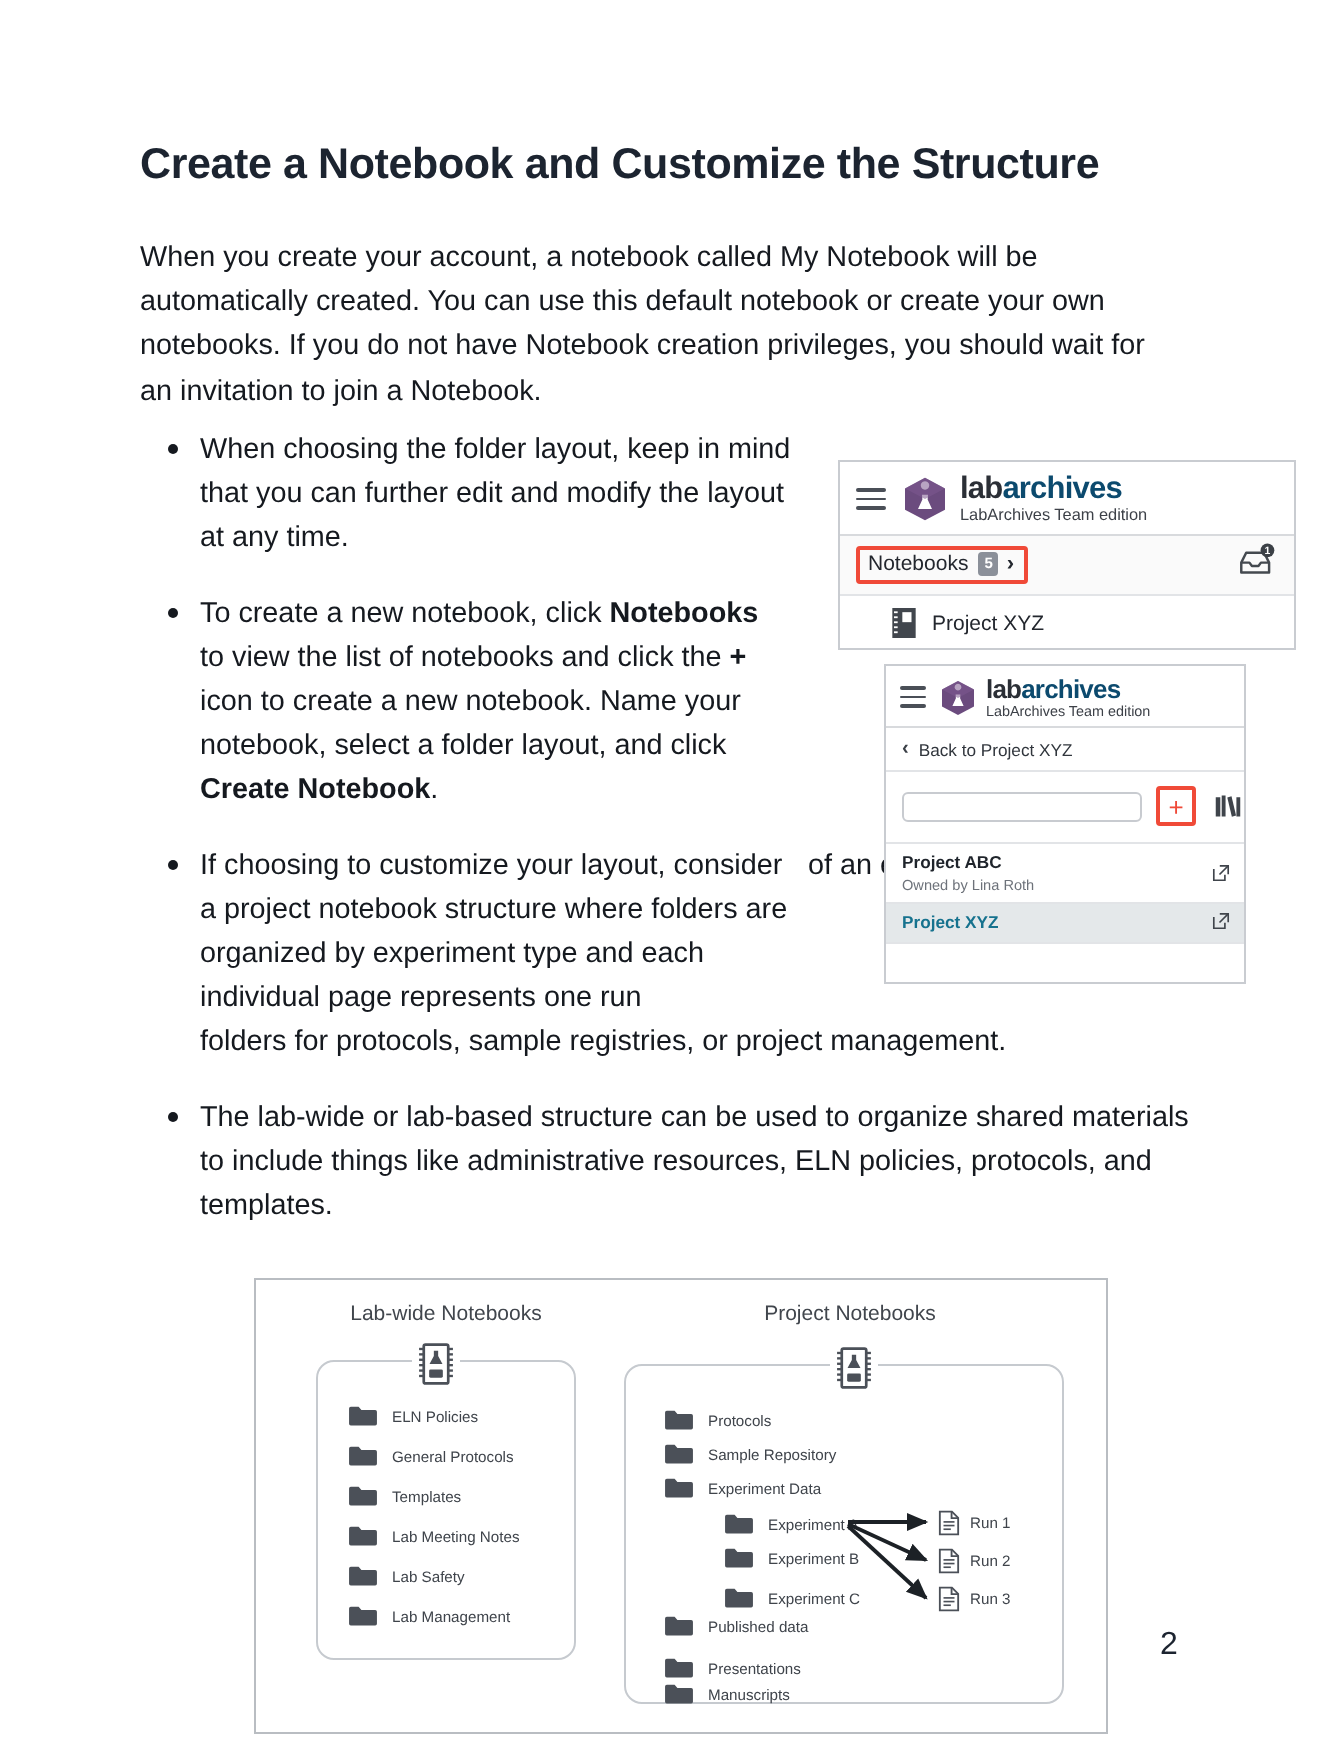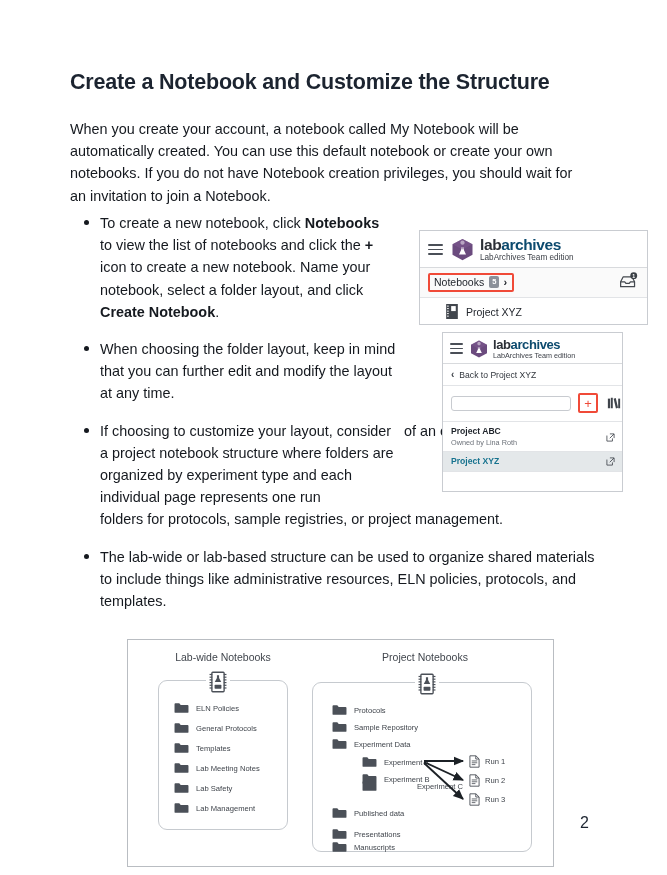--- a/index.html
+++ b/index.html
@@ -344,26 +344,26 @@
 <body>
 
 <div class="page">
 
   <div class="doc-title">Create a Notebook and Customize the Structure</div>
 
   <div class="intro"><span>When you create your account, a notebook called </span><b>My Notebook</b><span> will be automatically created. You can use this default notebook or create your own notebooks. If you do not have Notebook creation privileges, you should wait for an invitation to join a Notebook.</span></div>
 
   <div class="bullets">
 
+    <div class="bullet b2">
+      <span class="dot"></span><span>When choosing the folder layout, keep in mind that you can further edit and modify the layout at any time.</span>
+    </div>
+
     <div class="bullet b1">
       <span class="dot"></span><span>To create a new notebook, click </span><b>Notebooks</b><span> to view the list of notebooks and click the </span><b>+</b><span> icon to create a new notebook. Name your notebook, select a folder layout, and click </span><b>Create Notebook</b><span>.</span>
-    </div>
-
-    <div class="bullet b2">
-      <span class="dot"></span><span>When choosing the folder layout, keep in mind that you can further edit and modify the layout at any time.</span>
     </div>
 
     <div class="bullet b3">
       <span class="dot"></span><span style="display:inline-block;width:300px;vertical-align:top;">If choosing to customize your layout, consider a project notebook structure where folders are organized  by experiment type and each individual page represents one run</span><span> of an experiment. Also include folders for protocols, sample registries, or project management.</span>
     </div>
 
     <div class="bullet b4">
       <span class="dot"></span><span>The lab-wide or lab-based structure can be used to organize shared materials to include things like administrative resources, ELN policies, protocols, and templates.</span>
     </div>
 
@@ -594,21 +594,21 @@
             <path d="M0.6 2.2 a1 1 0 0 1 1 -1 h4.4 l1.6 1.9 h7.8 a1 1 0 0 1 1 1 v6.8 a1 1 0 0 1 -1 1 h-13.8 a1 1 0 0 1 -1 -1 Z" fill="#4b5058"></path>
           </svg>
         <span class="flabel">Experiment A</span>
       </div>
       <div class="folder-row" style="left:234px; top:133px;">
         <svg width="15" height="12" viewBox="0 0 17 13">
             <path d="M0.6 2.2 a1 1 0 0 1 1 -1 h4.4 l1.6 1.9 h7.8 a1 1 0 0 1 1 1 v6.8 a1 1 0 0 1 -1 1 h-13.8 a1 1 0 0 1 -1 -1 Z" fill="#4b5058"></path>
           </svg>
         <span class="flabel">Experiment B</span>
       </div>
-      <div class="folder-row" style="left:234px; top:140px;gap:33px;">
+      <div class="folder-row" style="left:234px; top:153px;">
         <svg width="15" height="12" viewBox="0 0 17 13">
             <path d="M0.6 2.2 a1 1 0 0 1 1 -1 h4.4 l1.6 1.9 h7.8 a1 1 0 0 1 1 1 v6.8 a1 1 0 0 1 -1 1 h-13.8 a1 1 0 0 1 -1 -1 Z" fill="#4b5058"></path>
           </svg>
         <span class="flabel">Experiment C</span>
       </div>
       <div class="folder-row" style="left:204px; top:167px;">
         <svg width="15" height="12" viewBox="0 0 17 13">
             <path d="M0.6 2.2 a1 1 0 0 1 1 -1 h4.4 l1.6 1.9 h7.8 a1 1 0 0 1 1 1 v6.8 a1 1 0 0 1 -1 1 h-13.8 a1 1 0 0 1 -1 -1 Z" fill="#4b5058"></path>
           </svg>
         <span class="flabel">Published data</span>

